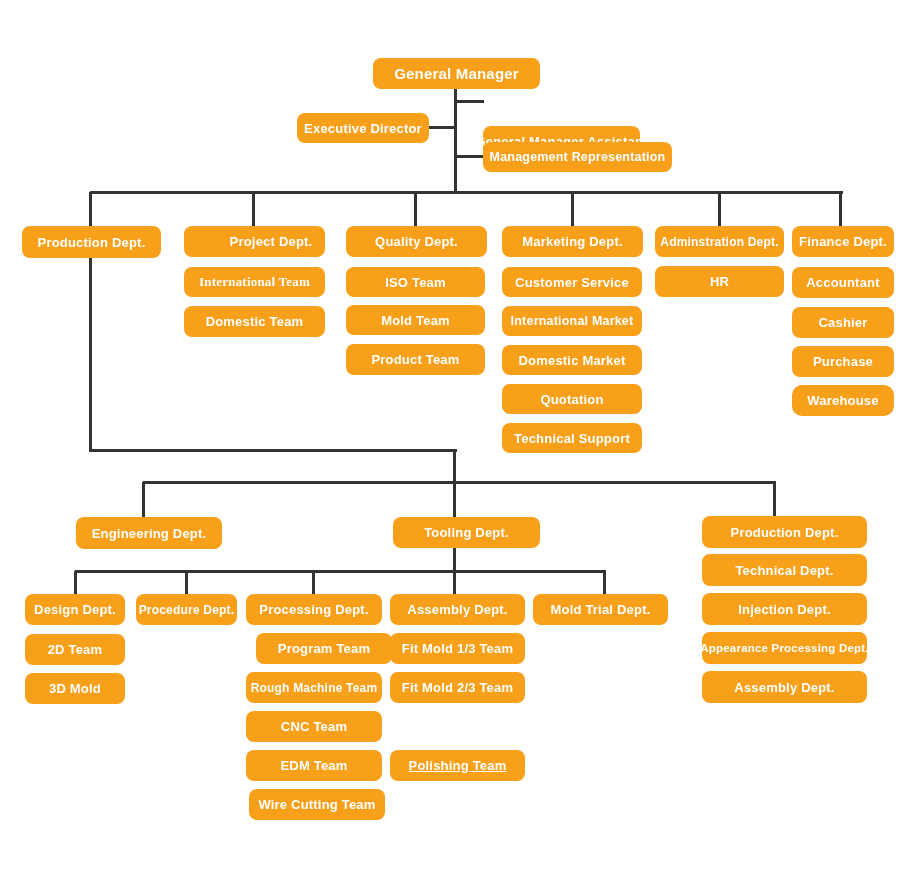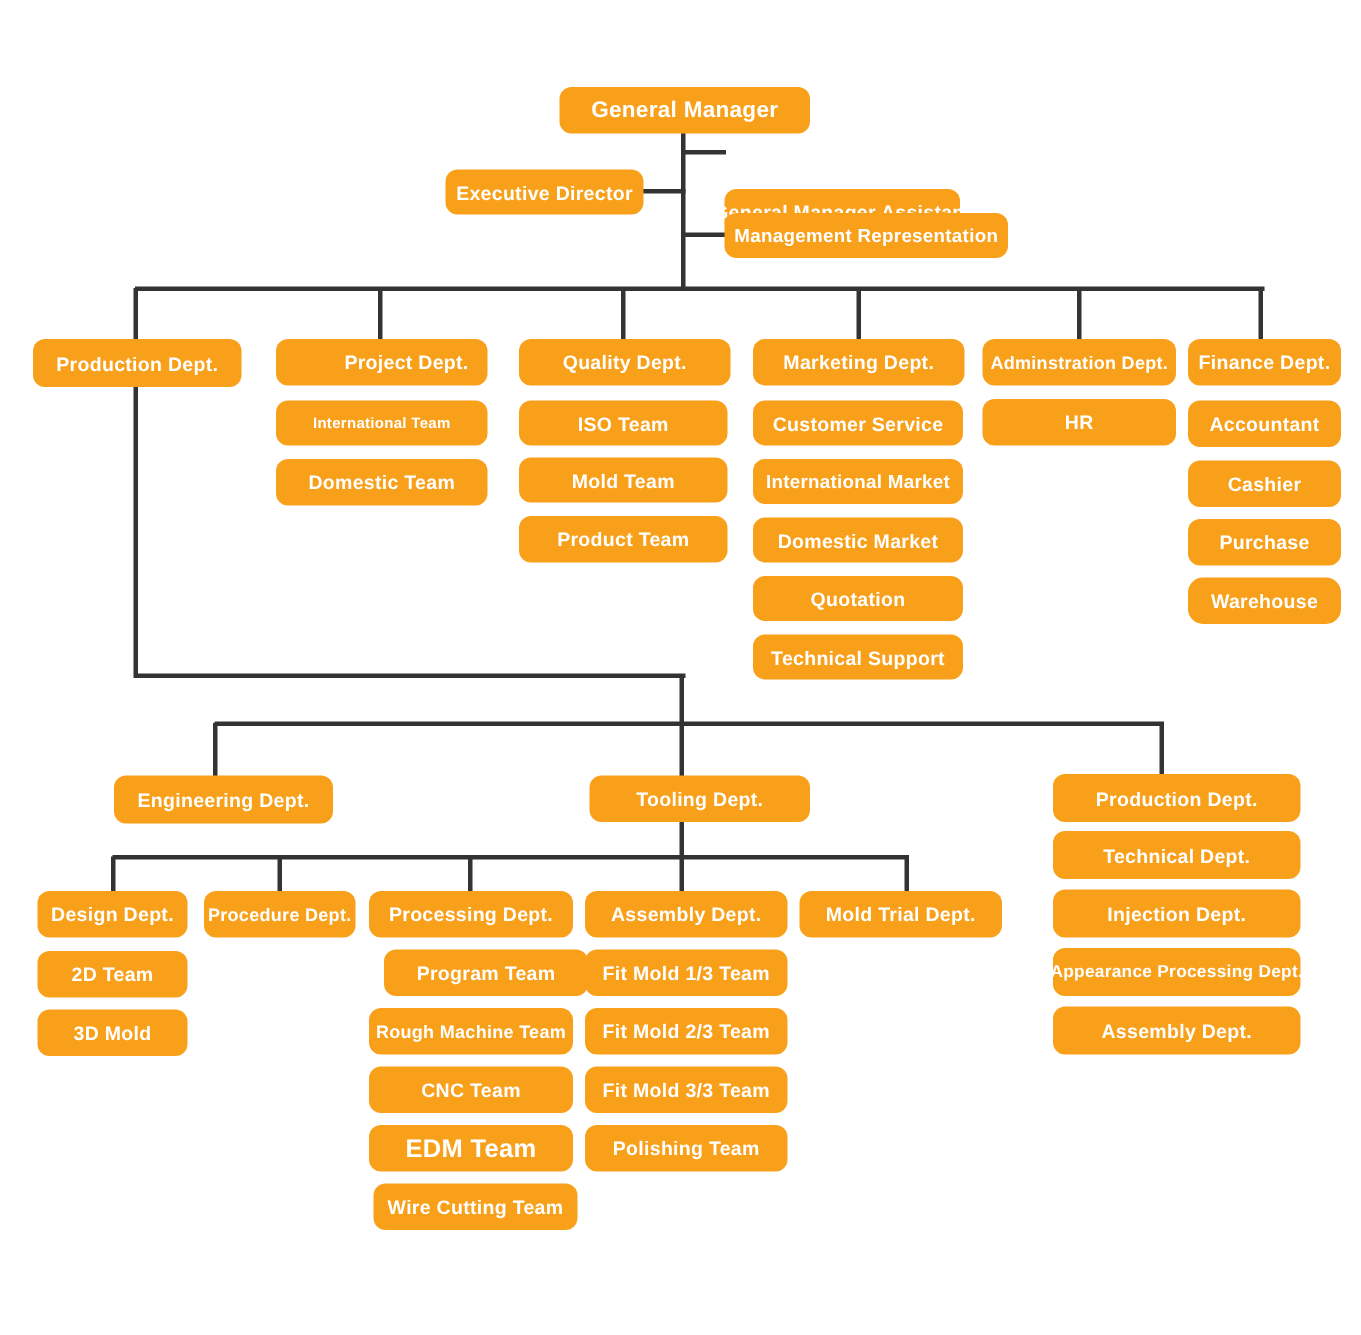--- a/index.html
+++ b/index.html
@@ -75,21 +75,21 @@
     </div>
     <div class="node" style="left: 483px; top: 142px; width: 189px; height: 30px; font-size: 12.5px;">
       <span>Management Representation</span>
     </div>
     <div class="node" style="left: 22px; top: 226px; width: 139px; height: 32px; font-size: 13px;">
       <span>Production Dept.</span>
     </div>
     <div class="node" style="left: 184px; top: 226px; width: 141px; height: 31px; font-size: 13px; padding-left: 35px;">
       <span>Project Dept.</span>
     </div>
-    <div class="node" style="left: 184px; top: 267px; width: 141px; height: 30px; font-size: 10px;">
+    <div class="node" style="left: 184px; top: 267px; width: 141px; height: 30px; font-size: 13px; font-family: Liberation Serif, serif;">
       <span>International Team</span>
     </div>
     <div class="node" style="left: 184px; top: 306px; width: 141px; height: 31px; font-size: 13px;">
       <span>Domestic Team</span>
     </div>
     <div class="node" style="left: 346px; top: 226px; width: 141px; height: 31px; font-size: 13px;">
       <span>Quality Dept.</span>
     </div>
     <div class="node" style="left: 346px; top: 267px; width: 139px; height: 30px; font-size: 13px;">
       <span>ISO Team</span>
@@ -177,37 +177,34 @@
     </div>
     <div class="node" style="left: 256px; top: 633px; width: 136px; height: 31px; font-size: 13px;">
       <span>Program Team</span>
     </div>
     <div class="node" style="left: 246px; top: 672px; width: 136px; height: 31px; font-size: 12px;">
       <span>Rough Machine Team</span>
     </div>
     <div class="node" style="left: 246px; top: 711px; width: 136px; height: 31px; font-size: 13px;">
       <span>CNC Team</span>
     </div>
-    <div class="node" style="left: 246px; top: 750px; width: 136px; height: 31px; font-size: 17px;">
+    <div class="node" style="left: 246px; top: 750px; width: 136px; height: 31px; font-size: 13px;">
       <span>EDM Team</span>
     </div>
     <div class="node" style="left: 249px; top: 789px; width: 136px; height: 31px; font-size: 13px;">
       <span>Wire Cutting Team</span>
     </div>
     <div class="node" style="left: 390px; top: 594px; width: 135px; height: 31px; font-size: 13px;">
       <span>Assembly Dept.</span>
     </div>
     <div class="node" style="left: 390px; top: 633px; width: 135px; height: 31px; font-size: 13px;">
       <span>Fit Mold 1/3 Team</span>
     </div>
     <div class="node" style="left: 390px; top: 672px; width: 135px; height: 31px; font-size: 13px;">
       <span>Fit Mold 2/3 Team</span>
     </div>
-    <div class="node" style="left: 390px; top: 711px; width: 135px; height: 31px; font-size: 13px;">
-      <span>Fit Mold 3/3 Team</span>
-    </div>
-    <div class="node" style="left: 390px; top: 750px; width: 135px; height: 31px; font-size: 13px;">
+    <div class="node" style="left: 390px; top: 750px; width: 135px; height: 31px; font-size: 13px; text-decoration: underline;">
       <span>Polishing Team</span>
     </div>
     <div class="node" style="left: 533px; top: 594px; width: 135px; height: 31px; font-size: 13px;">
       <span>Mold Trial Dept.</span>
     </div>
   </div>
 
 </body></html>

